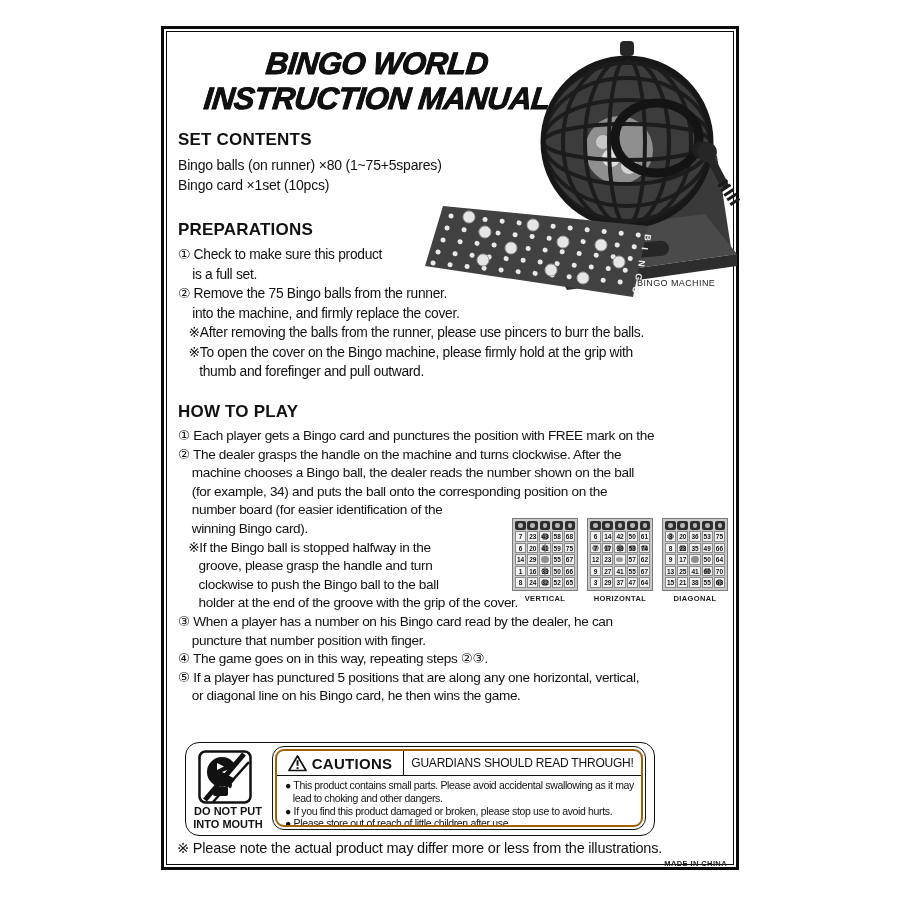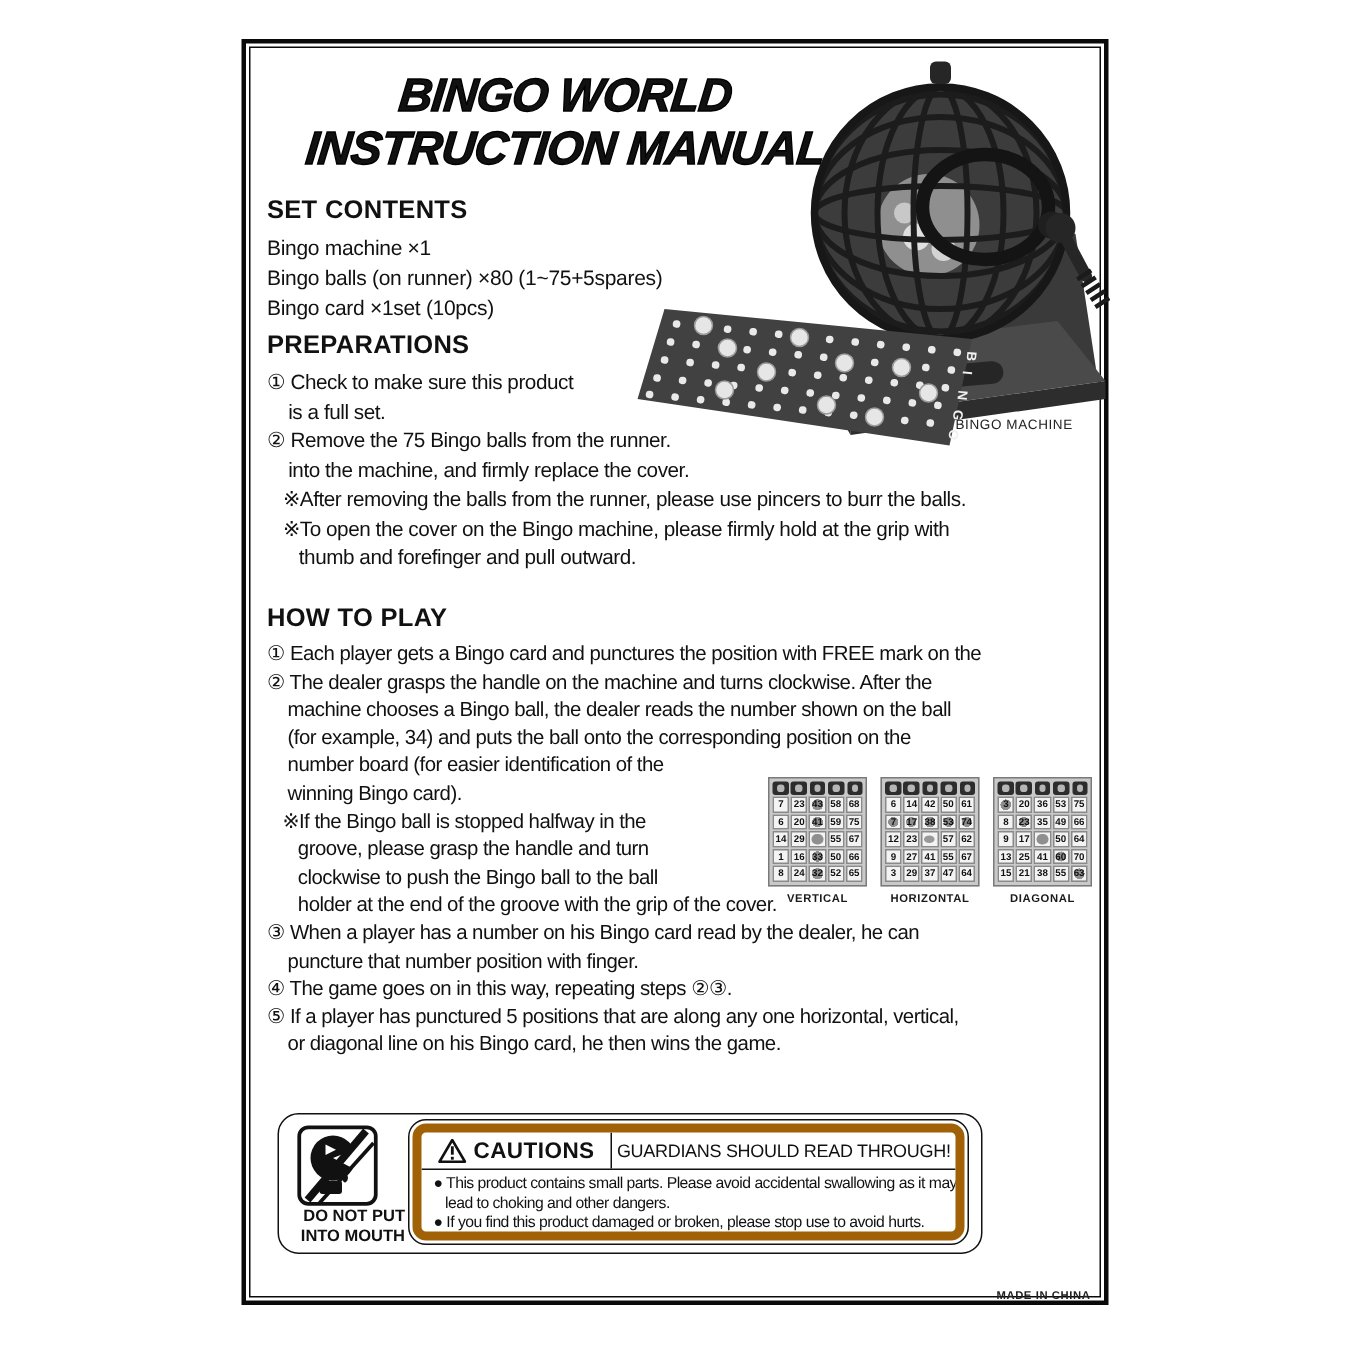--- a/index.html
+++ b/index.html
@@ -39,24 +39,24 @@
   .cell{background:#f3f3f3;border:0.5px solid #8a8a8a;height:10.5px;line-height:10.5px;font-size:6.5px;font-weight:bold;color:#111;position:relative;box-sizing:border-box;}
   .cell.marked{background:radial-gradient(circle at 50% 50%, #8f8f8f 0 55%, #f3f3f3 56%);}
   .cell.free::after{content:"";position:absolute;left:12%;top:22%;width:76%;height:56%;background:#999;border-radius:50%;}
   .cell.free.marked{background:#f3f3f3;}
   .cell.free.marked::after{border-radius:50%;background:#8f8f8f;width:80%;height:80%;top:10%;left:10%;}
   .card-label{font-size:7.5px;font-weight:bold;letter-spacing:0.4px;margin-top:3px;color:#1a1a1a;}
 
   
   .caution-outer{left:18px;top:710px;width:468px;height:92px;border:1.5px solid #111;border-radius:14px;}
   .mouth-icon{left:12px;top:7px;}
-  .mouth-label{left:0;top:62px;width:84px;text-align:right;font-size:11px;font-weight:bold;line-height:12.5px;}
+  .mouth-label{left:0;top:62px;width:84px;text-align:center;font-size:11px;font-weight:bold;line-height:12.5px;}
   .mouth-label div{white-space:pre;}
   .cbox{left:86px;top:3px;width:374px;height:84px;border:1.2px solid #111;border-radius:12px;padding:2px;box-sizing:border-box;position:absolute;}
-  .cbox-inner{border:6px solid #a16207;border-radius:9px;height:100%;box-sizing:border-box;overflow:hidden;display:flex;flex-direction:column;}
+  .cbox-inner{border:2px solid #a16207;border-radius:9px;height:100%;box-sizing:border-box;overflow:hidden;display:flex;flex-direction:column;}
   .cbox-header{display:flex;height:24px;min-height:24px;border-bottom:1.5px solid #111;}
   .cbox-h-left{width:126px;display:flex;align-items:center;justify-content:center;gap:5px;border-right:1.5px solid #111;font-weight:bold;font-size:15px;letter-spacing:0.3px;}
   .cbox-h-right{flex:1;display:flex;align-items:center;justify-content:center;font-weight:normal;font-size:12px;letter-spacing:-0.2px;}
   .cbox-bullets{padding:3px 5px 0 8px;font-size:10.5px;letter-spacing:-0.35px;line-height:12.8px;}
   .cbox-bullets div{white-space:pre;}
 
   
   .footer-note{left:10px;top:808px;font-size:14.5px;letter-spacing:-0.2px;}
   .made-in{right:6px;top:827px;font-size:7.5px;font-weight:bold;letter-spacing:0.4px;color:#222;}
 </style>
@@ -132,21 +132,20 @@
         <text x="216" y="60" transform="rotate(96 216 60)">N</text>
         <text x="213" y="73" transform="rotate(96 213 73)">G</text>
         <text x="210" y="86" transform="rotate(96 210 86)">O</text>
       </g>
     </svg>
     <div class="abs machine-caption">BINGO MACHINE</div>
 
     <div class="abs set-contents">
       <div class="heading">SET CONTENTS</div>
       <div class="lines">
-          <div>Bingo machine ×1</div>
           <div>Bingo balls (on runner) ×80 (1~75+5spares)</div>
           <div>Bingo card ×1set (10pcs)</div>
         </div>
     </div>
 
     <div class="abs preparations">
       <div class="heading">PREPARATIONS</div>
       <div class="lines">
           <div>① Check to make sure this product</div>
           <div>    is a full set.</div>
@@ -330,16 +329,17 @@
           <div class="cbox-bullets lines">
               <div>● This product contains small parts. Please avoid accidental swallowing as it may</div>
               <div>   lead to choking and other dangers.</div>
               <div>● If you find this product damaged or broken, please stop use to avoid hurts.</div>
               <div>● Please store out of reach of little children after use.</div>
             </div>
         </div>
       </div>
     </div>
 
+    <div class="abs footer-note">※ Please note the actual product may differ more or less from the illustrations.</div>
     <div class="abs made-in">MADE IN CHINA</div>
 
   </div>
 </div>
 
 </body></html>

